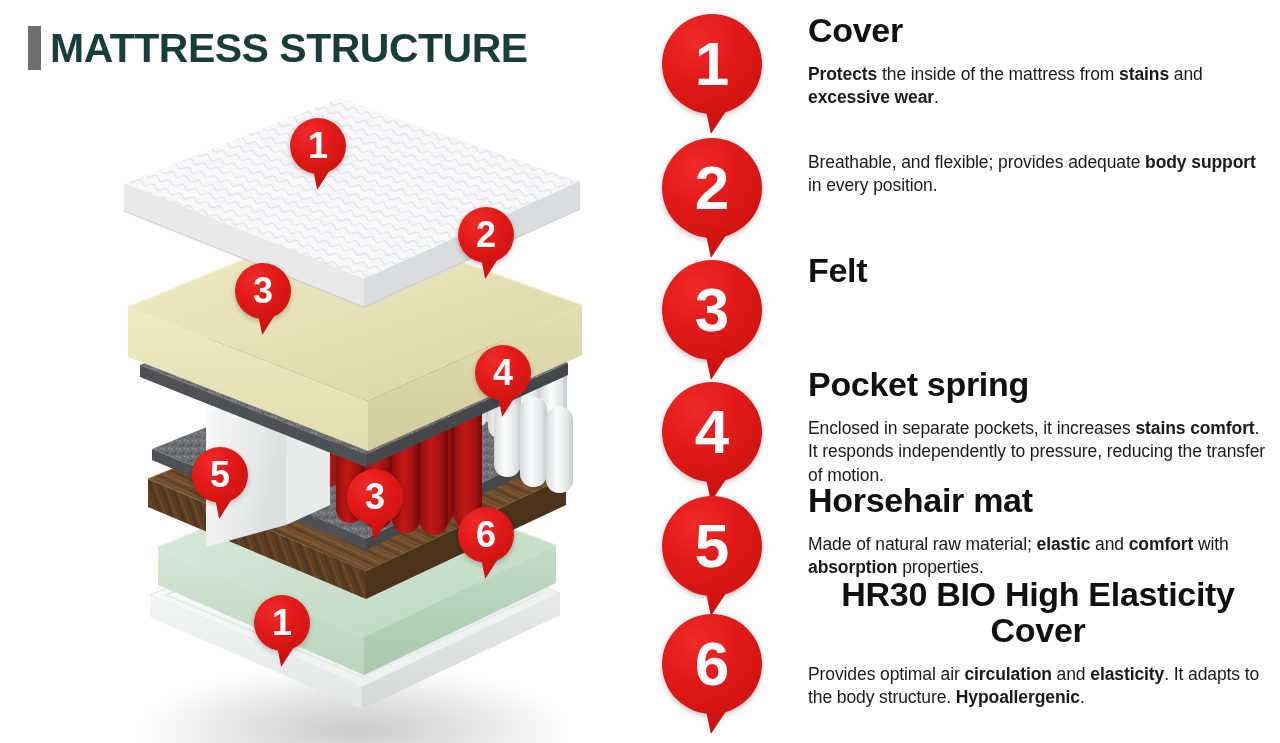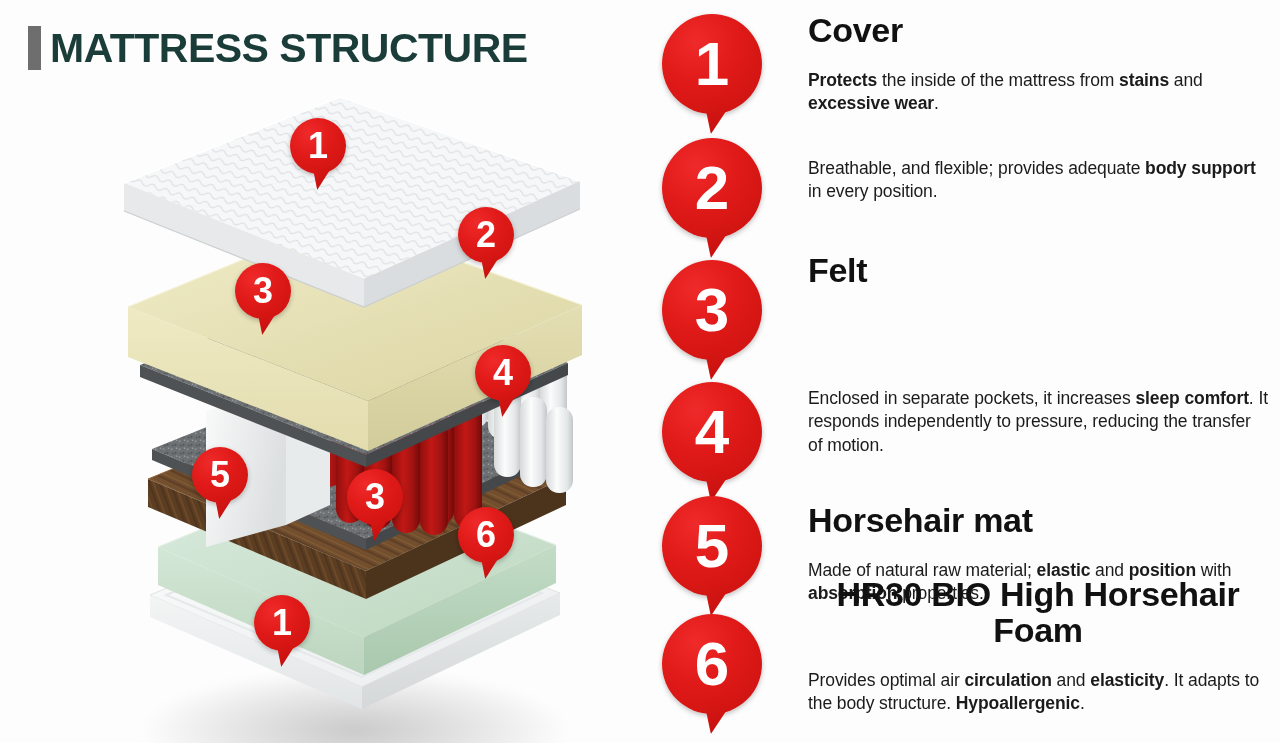--- a/index.html
+++ b/index.html
@@ -71,21 +71,21 @@
     position:absolute; left:7px; width:100px; height:100px; font-size:62px;
   }
   .bigpin::after{ bottom:-20px; height:32px; width:28px; }
   .txt{ position:absolute; left:153px; width:460px; }
   .h{
     font-size:34px; font-weight:bold; color:#111111; line-height:1.06;
     letter-spacing:-0.3px;
   }
   .h.center{ text-align:center; }
   .p{
-    font-size:17.5px; color:#1b1b1b; line-height:1.33; margin-top:21px;
+    font-size:17.5px; color:#1b1b1b; line-height:1.33; margin-top:15px;
     letter-spacing:-0.1px;
   }
   .p b{ font-weight:bold; }
 </style>
 </head>
 <body>
 
 <div class="title-wrap">
   <div class="title-bar"></div>
   <div class="title-text">MATTRESS STRUCTURE</div>
@@ -327,37 +327,38 @@
     <div class="txt" style="top:10px;">
       <div class="h">Felt</div>
     </div>
   </div>
 
   <div class="row" style="top:358px;">
     <div class="bigpin pin" style="top:24px;">
         <span>4</span>
       </div>
     <div class="txt" style="top:8px;">
-      <div class="p">Enclosed in separate pockets, it increases <b>sleep comfort</b>. It responds independently to pressure, reducing the transfer of motion.</div>
+      <div class="h">Pocket spring</div>
+      <div class="p">Enclosed in separate pockets, it increases <b>stains comfort</b>. It responds independently to pressure, reducing the transfer of motion.</div>
     </div>
   </div>
 
   <div class="row" style="top:478px;">
     <div class="bigpin pin" style="top:18px;">
         <span>5</span>
       </div>
-    <div class="txt" style="top:24px;">
+    <div class="txt" style="top:4px;">
       <div class="h">Horsehair mat</div>
-      <div class="p">Made of natural raw material; <b>elastic</b> and <b>position</b> with <b>absorption</b> properties.</div>
+      <div class="p">Made of natural raw material; <b>elastic</b> and <b>comfort</b> with <b>absorption</b> properties.</div>
     </div>
   </div>
 
   <div class="row" style="top:572px;">
     <div class="bigpin pin" style="top:42px;">
         <span>6</span>
       </div>
     <div class="txt" style="top:4px;">
-      <div class="h center">HR30 BIO High Horsehair Foam</div>
+      <div class="h center">HR30 BIO High Elasticity Cover</div>
       <div class="p" style="">Provides optimal air <b>circulation</b> and <b>elasticity</b>. It adapts to the body structure. <b>Hypoallergenic</b>.</div>
     </div>
   </div>
 
 </div>
 
 </body></html>

